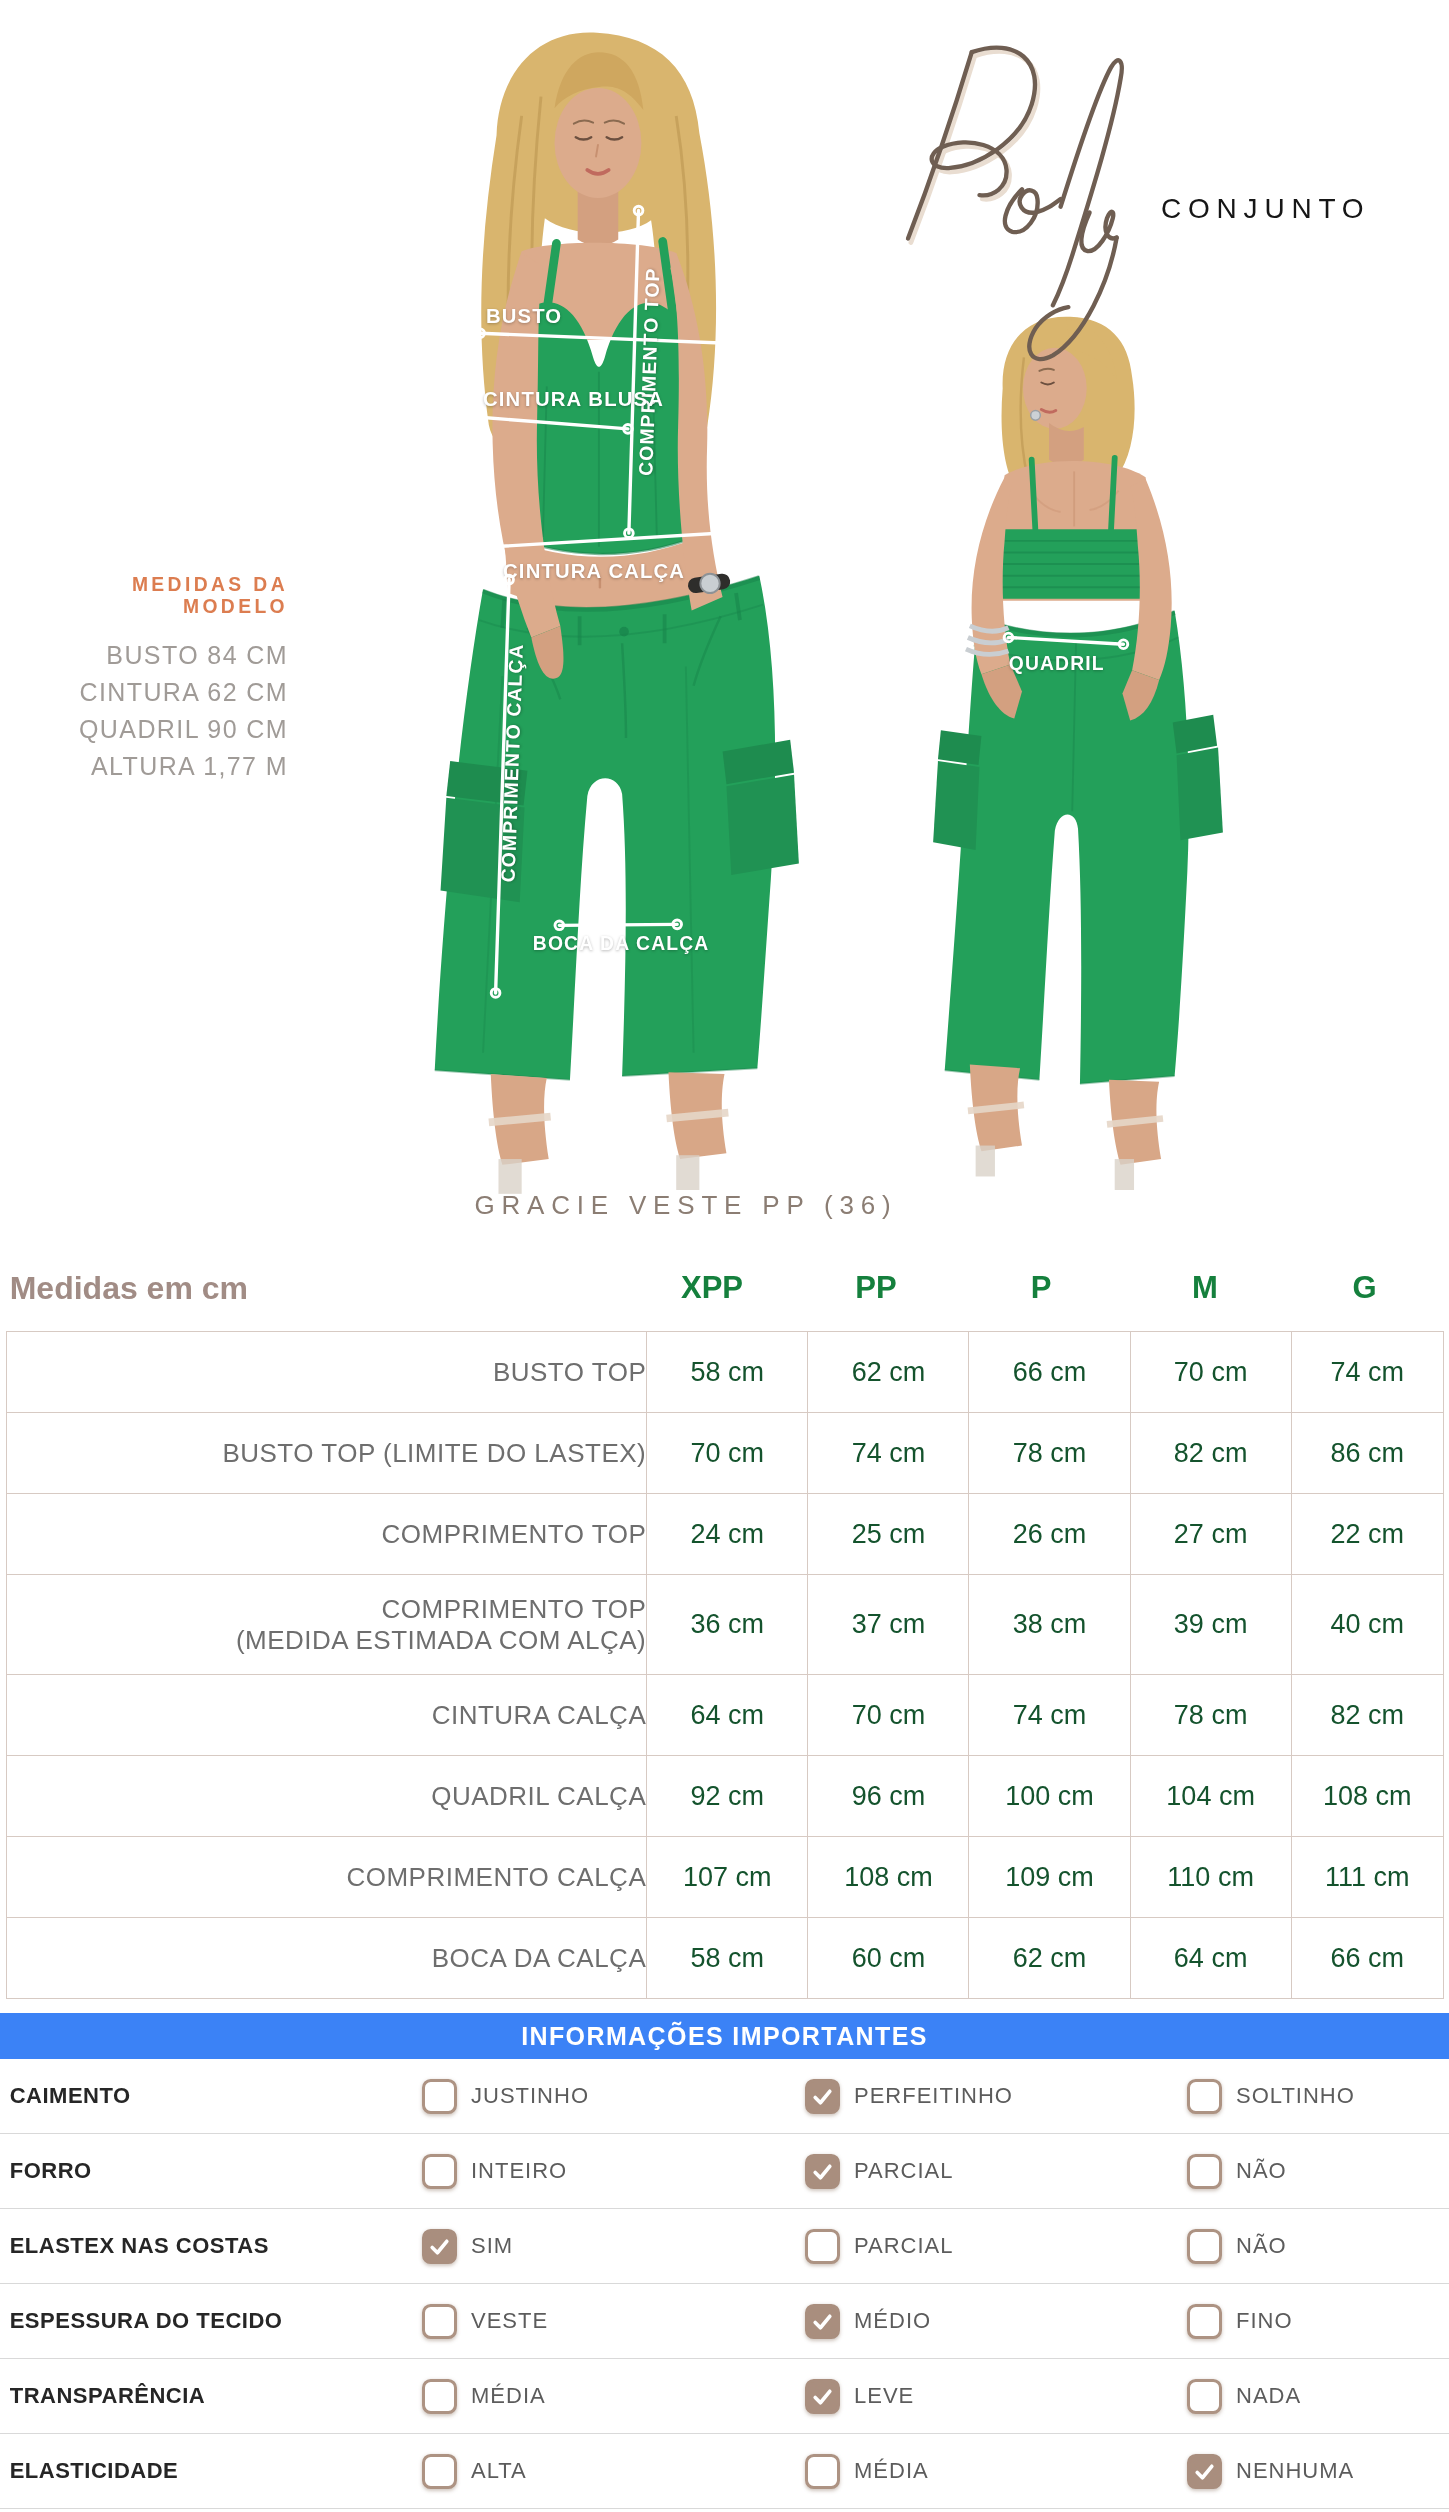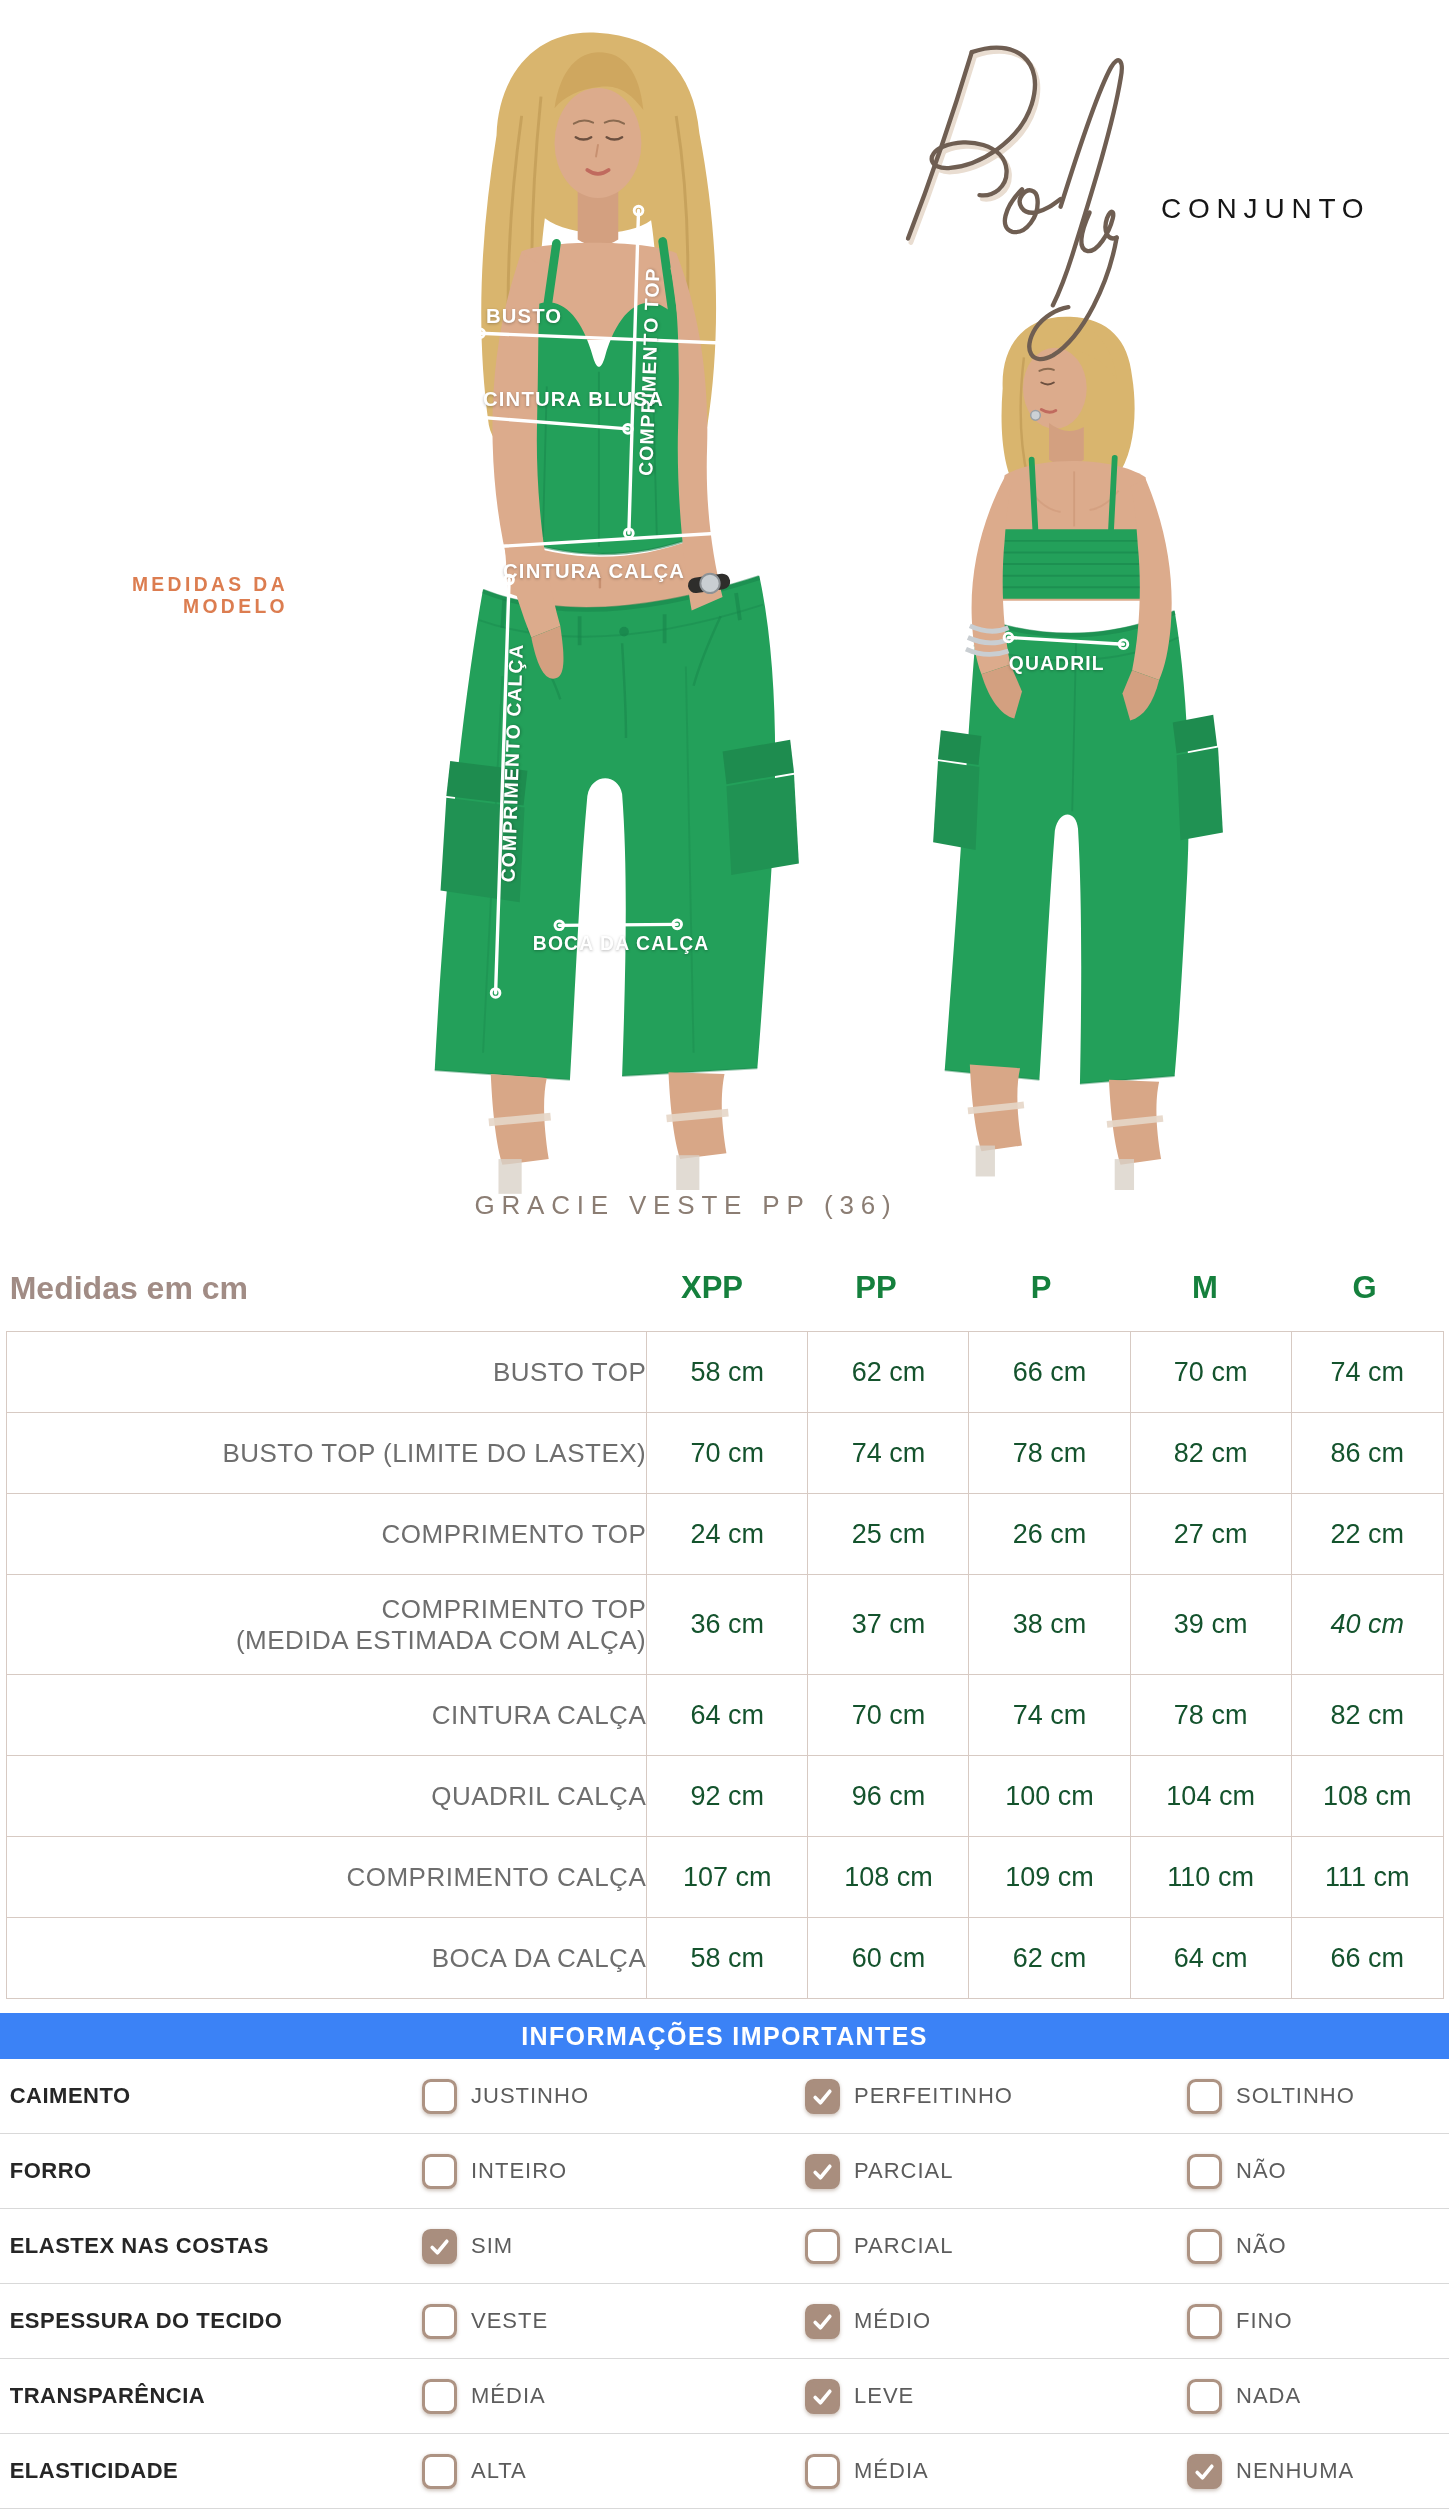--- a/index.html
+++ b/index.html
@@ -196,20 +196,26 @@
       <circle class="ann-ring" cx="1044" cy="660" r="4.5"></circle>
         <circle class="ann-ring" cx="1163" cy="667" r="4.5"></circle>
       <text class="ann-text" x="1094" y="694" text-anchor="middle" style="font-size:20px">QUADRIL</text>
     </g>
   </svg>
 
   <div class="brand-subtitle">CONJUNTO</div>
 
   <div class="model-box">
     <div class="mm-title">MEDIDAS DA MODELO</div>
+    <div id="mm-list">
+        <div class="mm-item">BUSTO 84 CM</div>
+        <div class="mm-item">CINTURA 62 CM</div>
+        <div class="mm-item">QUADRIL 90 CM</div>
+        <div class="mm-item">ALTURA 1,77 M</div>
+      </div>
   </div>
 
   <div class="caption">GRACIE VESTE PP (36)</div>
 
   <div class="tbl-head">
     <div class="tbl-title">Medidas em cm</div>
     <div id="size-cols">
         <div class="size-col" style="left: 630px; width: 164px;">XPP</div>
         <div class="size-col" style="left: 794px; width: 164px;">PP</div>
         <div class="size-col" style="left: 959px; width: 164px;">P</div>
@@ -252,21 +258,21 @@
         </tr>
         <tr class="tall">
           <td class="lbl" style="width: 618px;">
             <span class="sub">COMPRIMENTO TOP</span>
             <span class="sub">(MEDIDA ESTIMADA COM ALÇA)</span>
           </td>
           <td style="width: 160px;">36 cm</td>
           <td style="width: 160px;">37 cm</td>
           <td style="width: 160px;">38 cm</td>
           <td style="width: 160px;">39 cm</td>
-          <td style="width: 151px; font-style: italic;">40 cm</td>
+          <td style="width: 151px;">40 cm</td>
         </tr>
         <tr>
           <td class="lbl" style="width: 618px;">
             <span class="sub">CINTURA CALÇA</span>
           </td>
           <td style="width: 160px;">64 cm</td>
           <td style="width: 160px;">70 cm</td>
           <td style="width: 160px;">74 cm</td>
           <td style="width: 160px;">78 cm</td>
           <td style="width: 151px;">82 cm</td>

